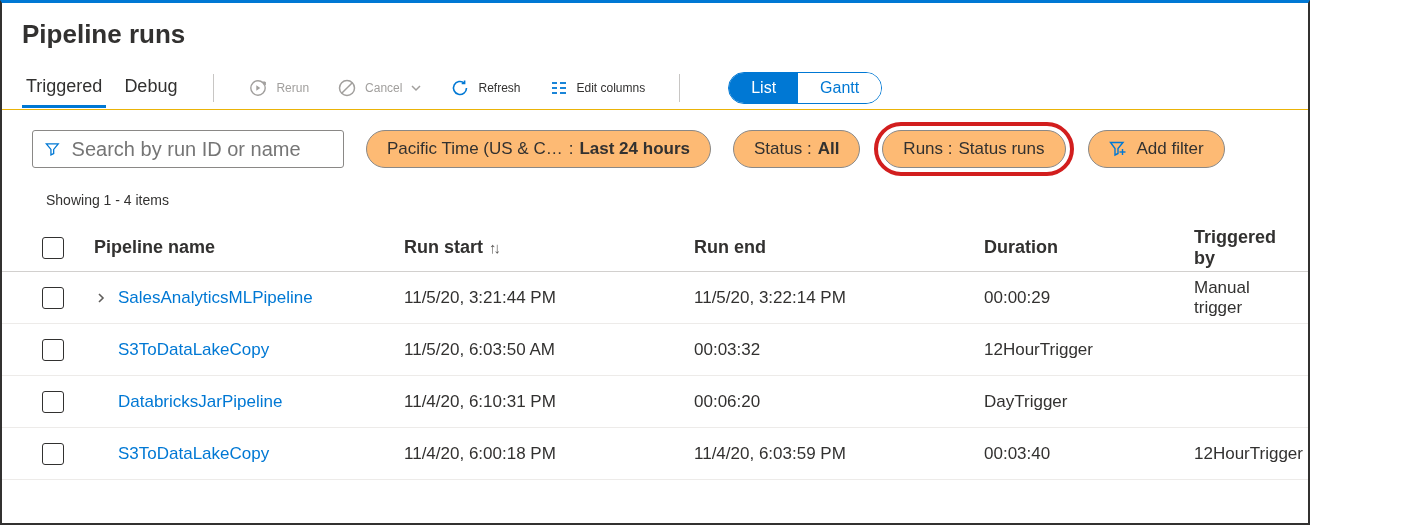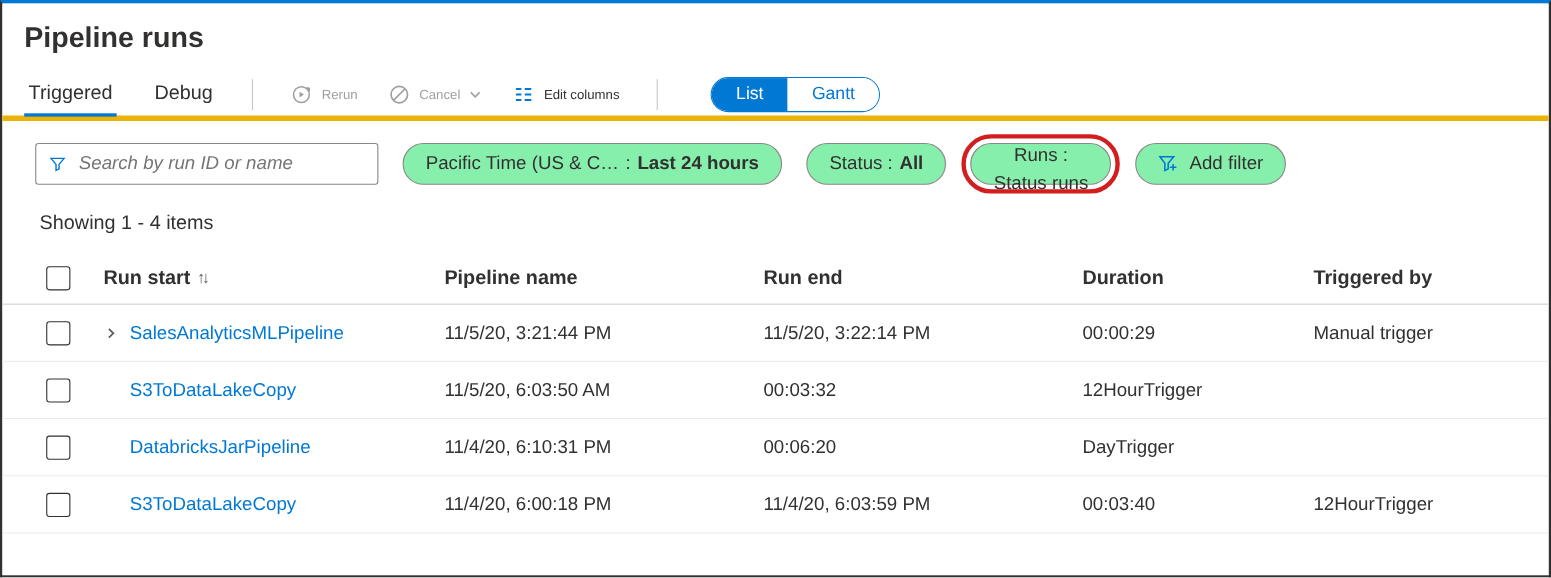--- a/index.html
+++ b/index.html
@@ -4,38 +4,38 @@
 <style>
   * { box-sizing: border-box; }
   body {
     margin: 0;
     font-family: "Segoe UI", -apple-system, BlinkMacSystemFont, sans-serif;
     font-size: 14px;
     color: #323130;
     background: #fff;
   }
   .frame {
-    width: 1410px;
+    width: 1310px;
     height: 525px;
     border: 2px solid #323130;
     border-top: 3px solid #0078d4;
     position: relative;
     overflow: hidden;
   }
   .page-title {
     font-size: 26px;
     font-weight: 600;
     padding: 16px 20px 16px 20px;
     color: #323130;
   }
   .tab-toolbar-row {
     display: flex;
     align-items: center;
     padding: 0 20px;
-    border-bottom: 5px solid #eab308;
+    border-bottom: 1px solid #eab308;
     height: 44px;
     gap: 4px;
   }
   .tab {
     padding: 8px 14px 10px 4px;
     font-size: 18px;
     color: #323130;
     cursor: pointer;
     position: relative;
   }
@@ -44,21 +44,21 @@
   }
   .tab.active::after {
     content: "";
     position: absolute;
     left: 0;
     right: 10px;
     bottom: -1px;
     height: 3px;
     background: #0078d4;
   }
-  .tab + .tab { margin-left: 16px; }
+  .tab + .tab { margin-left: 0; }
   .toolbar-divider {
     width: 1px;
     height: 28px;
     background: #c8c6c4;
     margin: 0 18px;
   }
   .toolbar-btn {
     display: flex;
     align-items: center;
     gap: 8px;
@@ -107,51 +107,50 @@
     gap: 10px;
     border: 1.5px solid #8a8886;
     border-radius: 3px;
     height: 38px;
     padding: 0 12px;
     width: 312px;
   }
   .search-box input {
     border: none;
     outline: none;
-    font-size: 17px;
+    font-size: 20px;
     color: #605e5c;
     background: transparent;
     width: 100%;
-    font-style: italic;
   }
   .pill {
     display: flex;
     align-items: center;
     border: 1.5px solid #8a8886;
     border-radius: 20px;
     height: 38px;
     padding: 0 20px;
     font-size: 17px;
     color: #323130;
     cursor: pointer;
     white-space: nowrap;
     gap: 6px;
-    background: #86efac;
+    background: #fdba74;
   }
   .pill .bold { font-weight: 700; }
   .pill.highlight-box {
     outline: 4px solid #d21e1e;
     outline-offset: 4px;
-    flex-direction: column;
   }
   .pill.add-filter { gap: 10px; }
   .count-line {
-    font-size: 18px;
+    font-size: 14px;
     padding: 12px 30px 16px 34px;
     color: #323130;
+    margin-left: 10px;
   }
   .table {
     width: 100%;
   }
   .thead, .trow {
     display: grid;
     grid-template-columns: 80px 310px 290px 290px 210px 1fr;
     align-items: center;
     padding: 0 30px 0 12px;
   }
@@ -228,20 +227,27 @@
       <svg width="20" height="20" viewBox="0 0 20 20" fill="none" stroke="#a19f9d" stroke-width="1.5">
         <circle cx="10" cy="10" r="7.5"></circle>
         <line x1="4.7" y1="15.3" x2="15.3" y2="4.7"></line>
       </svg>
       <span>Cancel</span>
       <svg width="12" height="12" viewBox="0 0 12 12" fill="none" stroke="#a19f9d" stroke-width="1.5">
         <path d="M2 4 L6 8 L10 4"></path>
       </svg>
     </button>
 
+    <button class="toolbar-btn">
+      <svg width="20" height="20" viewBox="0 0 20 20" fill="none" stroke="#0078d4" stroke-width="1.6">
+        <path d="M16.5 10 A6.5 6.5 0 1 1 14.3 5.1"></path>
+        <path d="M14.6 2.5 L14.6 5.4 L11.7 5.4" fill="none"></path>
+      </svg>
+      <span>Refresh</span>
+    </button>
 
     <button class="toolbar-btn">
       <svg width="20" height="20" viewBox="0 0 20 20" stroke="#0078d4" stroke-width="1.8">
         <line x1="3" y1="5" x2="8" y2="5"></line>
         <line x1="3" y1="10" x2="8" y2="10"></line>
         <line x1="3" y1="15" x2="8" y2="15"></line>
         <line x1="11" y1="5" x2="17" y2="5"></line>
         <line x1="11" y1="10" x2="17" y2="10"></line>
         <line x1="11" y1="15" x2="17" y2="15"></line>
       </svg>
@@ -291,26 +297,26 @@
   </div>
 
   <div class="count-line">Showing 1 - 4 items</div>
 
   <div class="table">
     <div class="thead">
       <div>
           <div class="checkbox"></div>
         </div>
       <div class="col-header-cell">
+          <span>Pipeline name</span>
+        </div>
+      <div class="col-header-cell">
         <span>Run start</span>
         <span class="sort-icons">↑↓</span>
       </div>
-      <div class="col-header-cell">
-          <span>Pipeline name</span>
-        </div>
       <div class="col-header-cell">
           <span>Run end</span>
         </div>
       <div class="col-header-cell">
           <span>Duration</span>
         </div>
       <div class="col-header-cell">
           <span>Triggered by</span>
         </div>
     </div>

